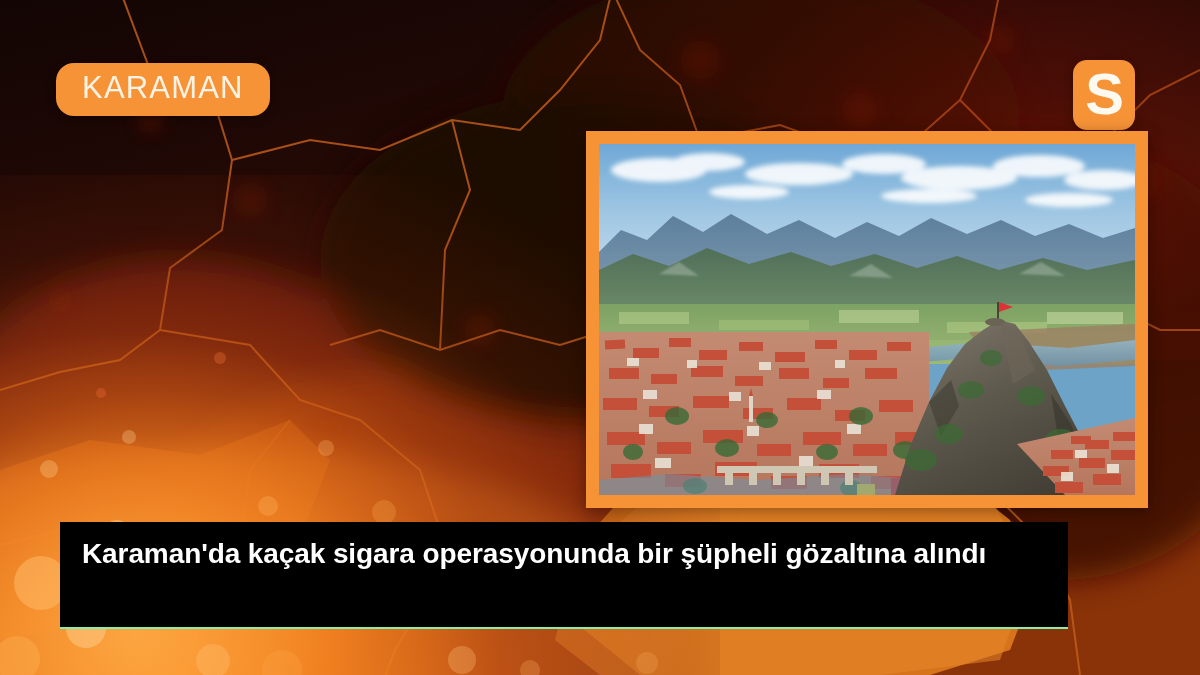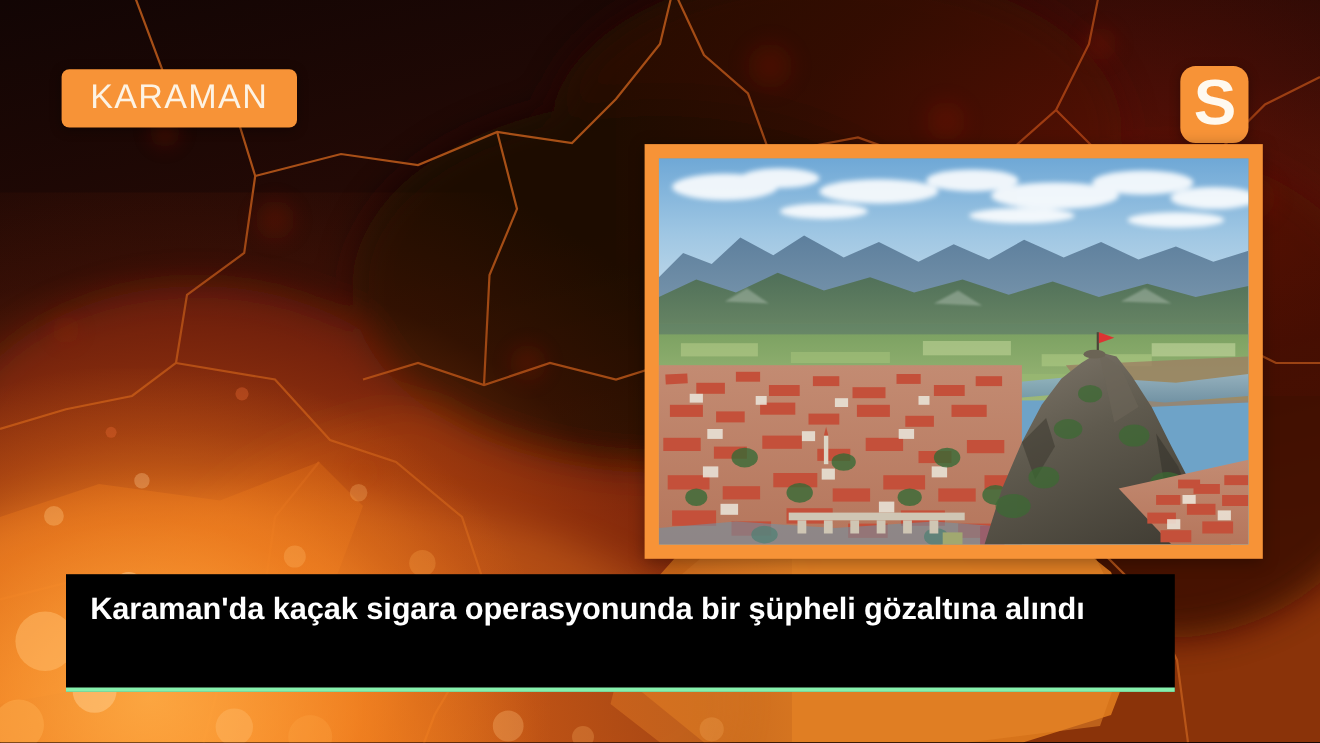--- a/index.html
+++ b/index.html
@@ -58,21 +58,21 @@
 
   
   .bokeh{position:absolute;border-radius:50%;pointer-events:none;}
 
   
   #province-badge{
     position:absolute;
     left:56px;top:63px;
     padding:7px 26px 10px 26px;
     background:#f79337;
-    border-radius:7px;
+    border-radius:18px;
     box-shadow:0 2px 10px rgba(0,0,0,.35);
   }
   #province-badge .label{
     display:block;
     color:#fdf3e4;
     font-size:31px;
     line-height:36px;
     letter-spacing:1.2px;
     font-weight:400;
     white-space:nowrap;
@@ -114,21 +114,21 @@
     background:#6ea3c8;
   }
   #photo-svg{display:block;width:100%;height:100%;}
 
   
   #headline-bar{
     position:absolute;
     left:60px;top:522px;
     width:1008px;height:107px;
     background:#000;
-    border-bottom:4px solid #86efac;
+    border-bottom:2px solid #86efac;
     box-sizing:border-box;
   }
   #headline-text{
     color:#ffffff;
     font-size:28px;
     line-height:38px;
     font-weight:700;
     padding:13px 0 0 22px;
     max-width:1060px;
     letter-spacing:-.1px;

